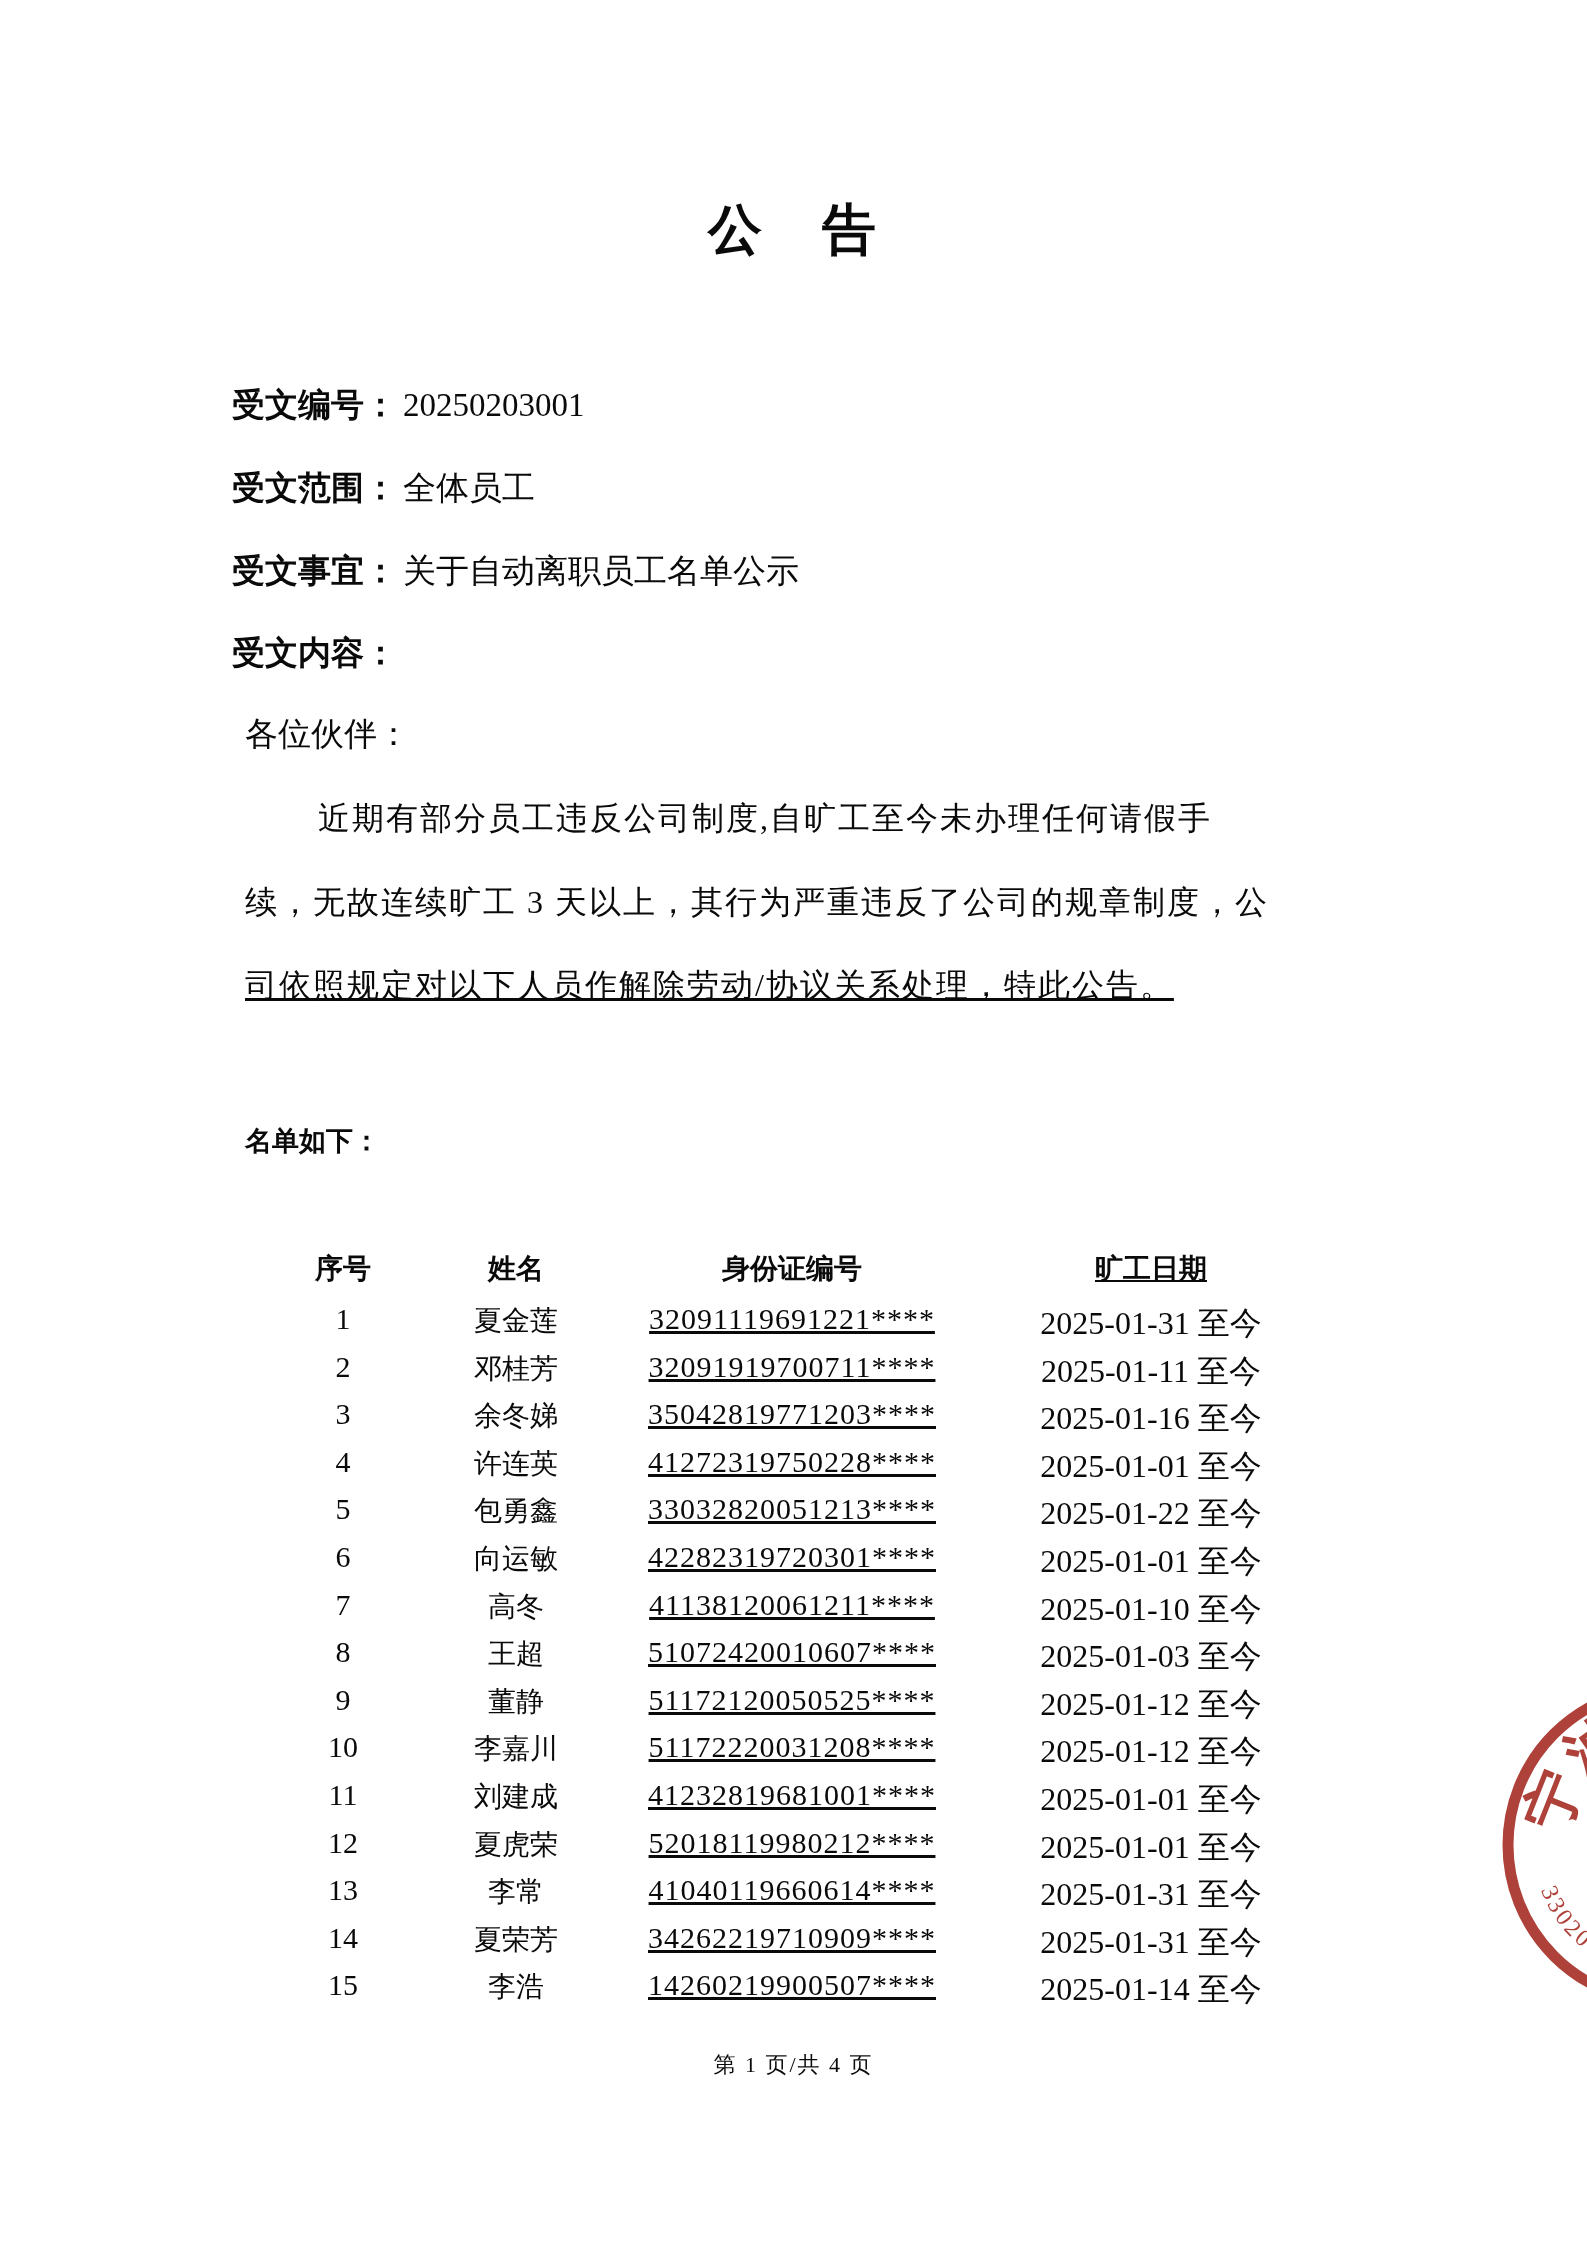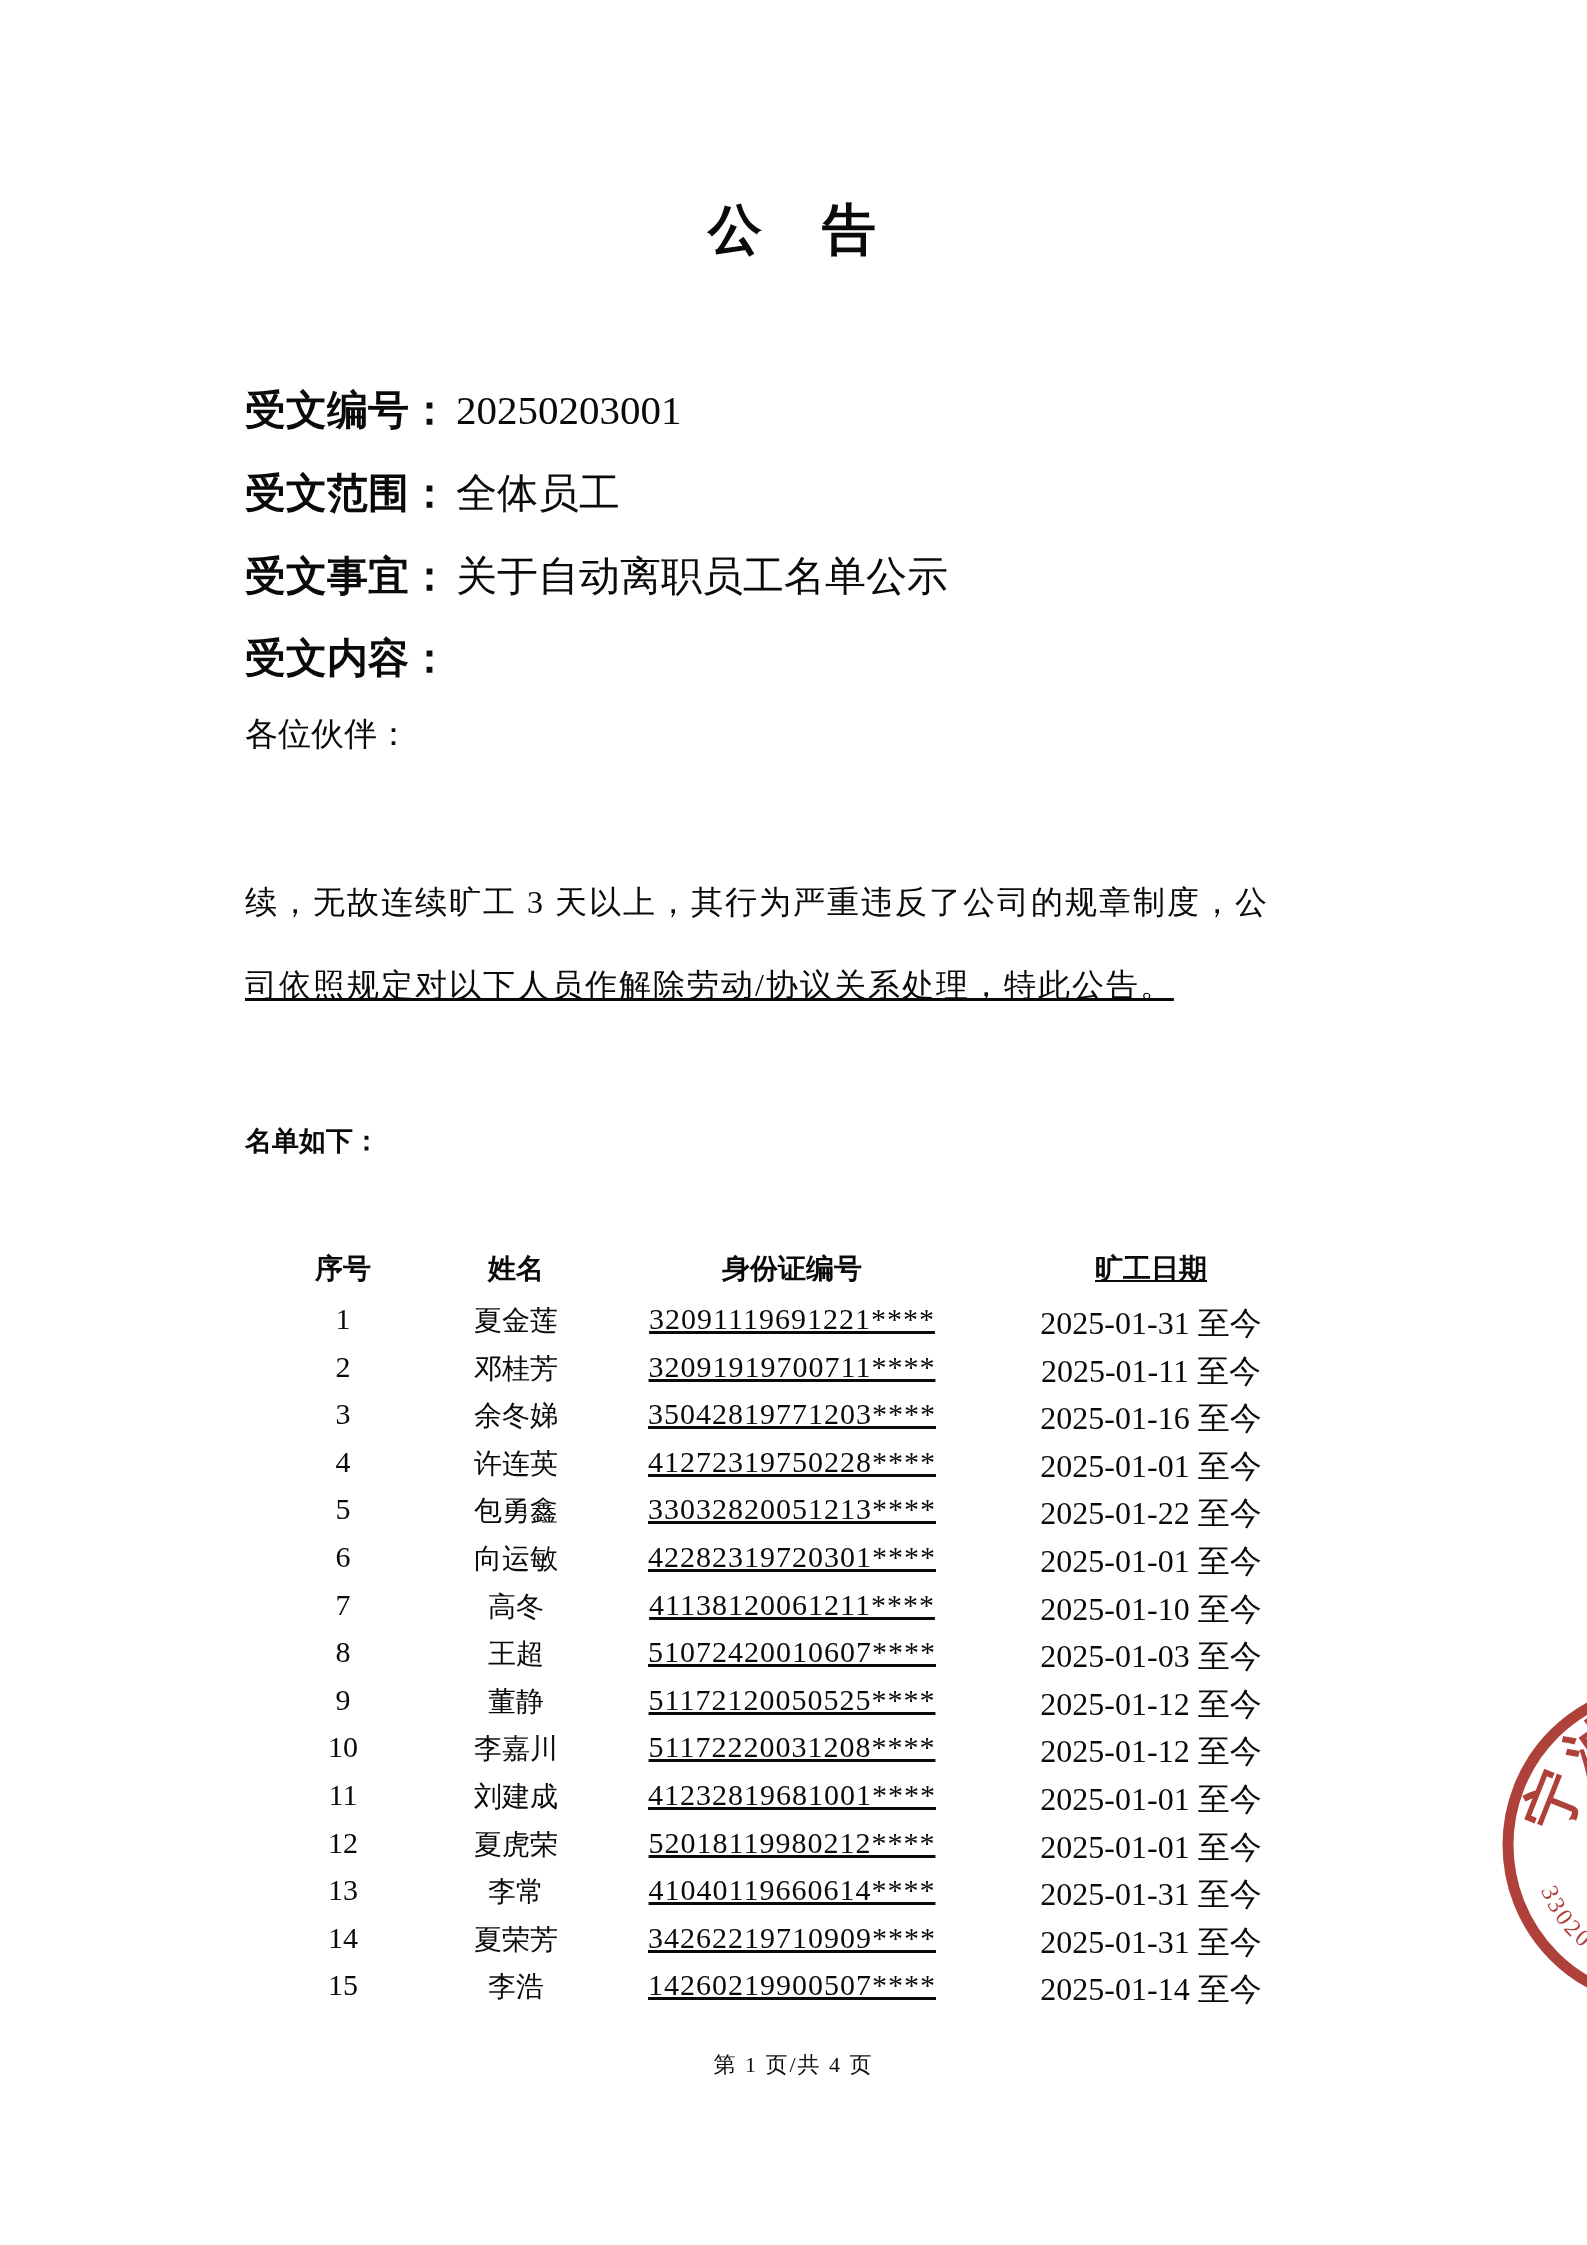--- a/index.html
+++ b/index.html
@@ -8,21 +8,21 @@
     position:relative; width:1587px; height:2245px;
     background:#ffffff; overflow:hidden; color:#0a0a0a;
     font-family:"Liberation Serif","DejaVu Serif",serif;
     border-radius:24px;
   }
   .abs { position:absolute; }
   .title {
     top:194px; left:0; width:100%; text-align:center;
     font-size:54px; font-weight:bold; letter-spacing:3px; white-space:pre;
   }
-  .meta-line { left:245px; font-size:41px; white-space:nowrap;text-align:right; }
+  .meta-line { left:232px; font-size:33px; white-space:nowrap;text-align:right; }
   .meta-label { font-weight:bold; }
   .meta-value { font-weight:normal; margin-left:6px; }
   .salutation { left:245px; font-size:33px; }
   .body-line { left:245px; font-size:32px; white-space:nowrap; letter-spacing:2px; }
   .body-line.indented { left:318px; }
   .list-intro { left:245px; font-size:27px; font-weight:bold; }
   .t-header-cell, .t-cell {
     position:absolute; transform:translateX(-50%); white-space:nowrap; top:0;
   }
   .t-header-cell { font-weight:bold; font-size:28px; }
@@ -53,20 +53,21 @@
   </div>
   <div class="abs meta-line" style="top:549px;">
     <span class="meta-label">受文事宜：</span><span class="meta-value">关于自动离职员工名单公示</span>
   </div>
   <div class="abs meta-line" style="top:631px;">
     <span class="meta-label">受文内容：</span><span class="meta-value"></span>
   </div>
 
   <div class="abs salutation" style="top:712px;">各位伙伴：</div>
 
+  <div class="abs body-line indented" style="top:797px;">近期有部分员工违反公司制度,自旷工至今未办理任何请假手</div>
   <div class="abs body-line" style="top:881px;">续，无故连续旷工 3 天以上，其行为严重违反了公司的规章制度，公</div>
   <div class="abs body-line" style="top:964px;text-decoration:underline;">司依照规定对以下人员作解除劳动/协议关系处理，特此公告。</div>
 
   <div class="abs list-intro" style="top:1123px;">名单如下：</div>
 
   <div class="abs" style="top:0; left:16px; width:100%; height:100%;">
     <div class="t-row" style="top:1250px;">
       <span class="t-header-cell hc0">序号</span>
       <span class="t-header-cell hc1">姓名</span>
       <span class="t-header-cell hc2">身份证编号</span>

